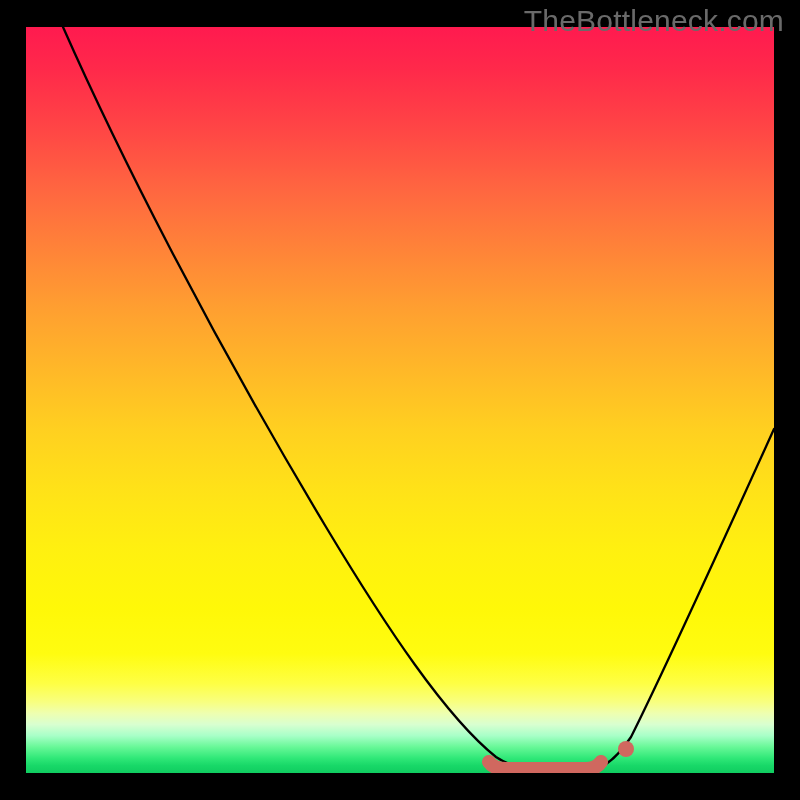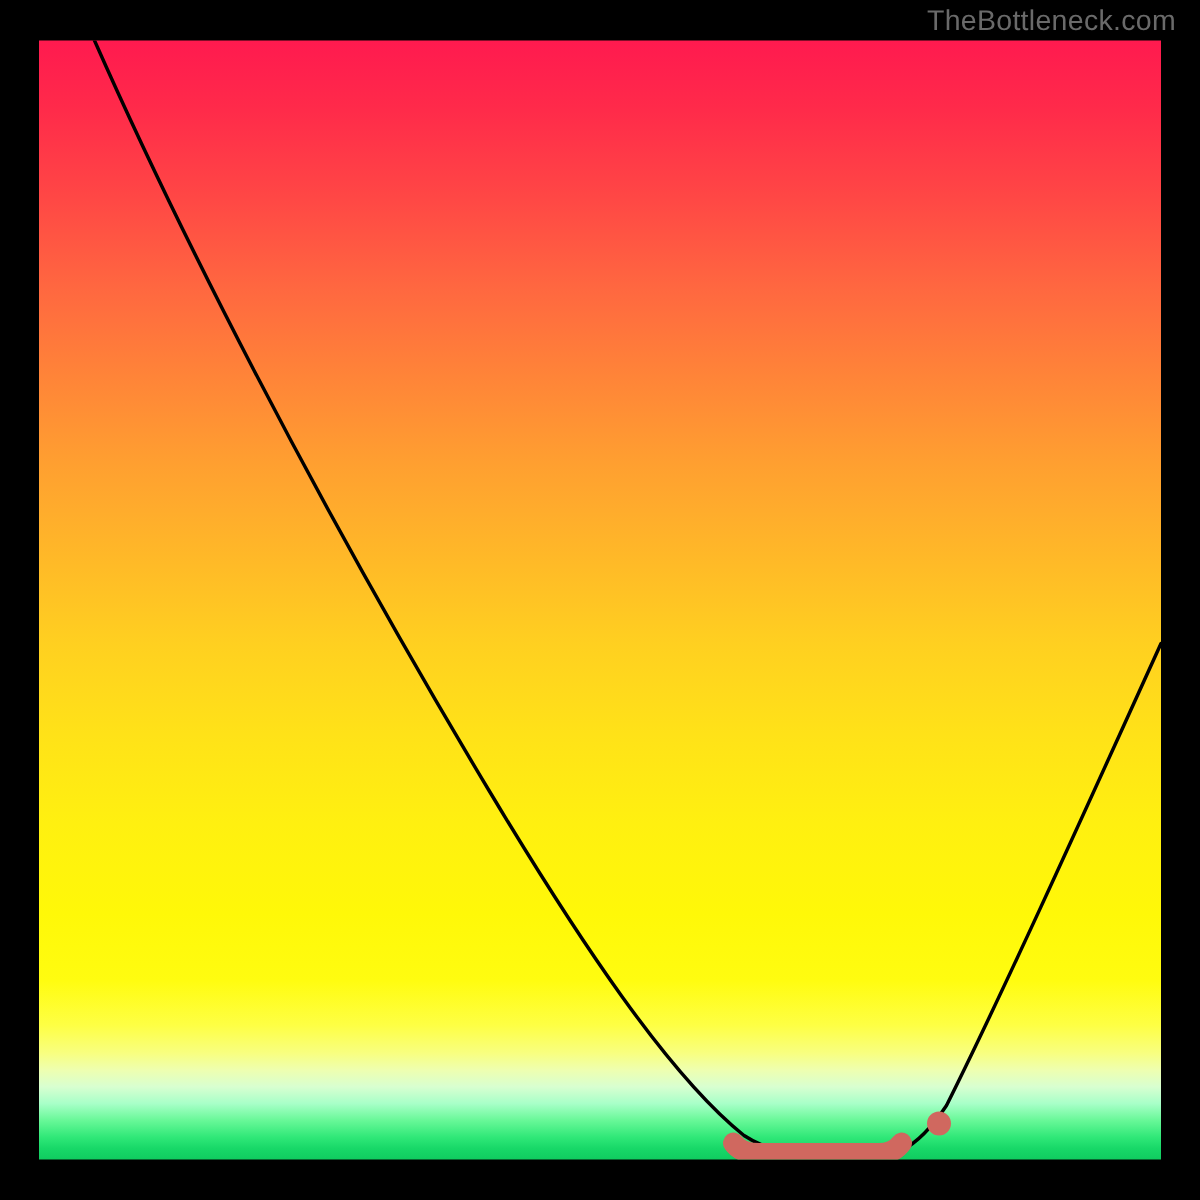--- a/index.html
+++ b/index.html
@@ -54,21 +54,21 @@
     top: 27px;
     width: 748px;
     height: 746px;
     pointer-events: none;
   }
   .watermark {
     position: absolute;
     top: 4px;
     right: 16px;
     color: #6a6a6a;
-    font-size: 19px;
+    font-size: 30px;
     font-weight: 400;
     letter-spacing: 0.2px;
   }
 </style>
 </head>
 <body>
 
 <div class="frame">
   <div class="plot-area"></div>
 

